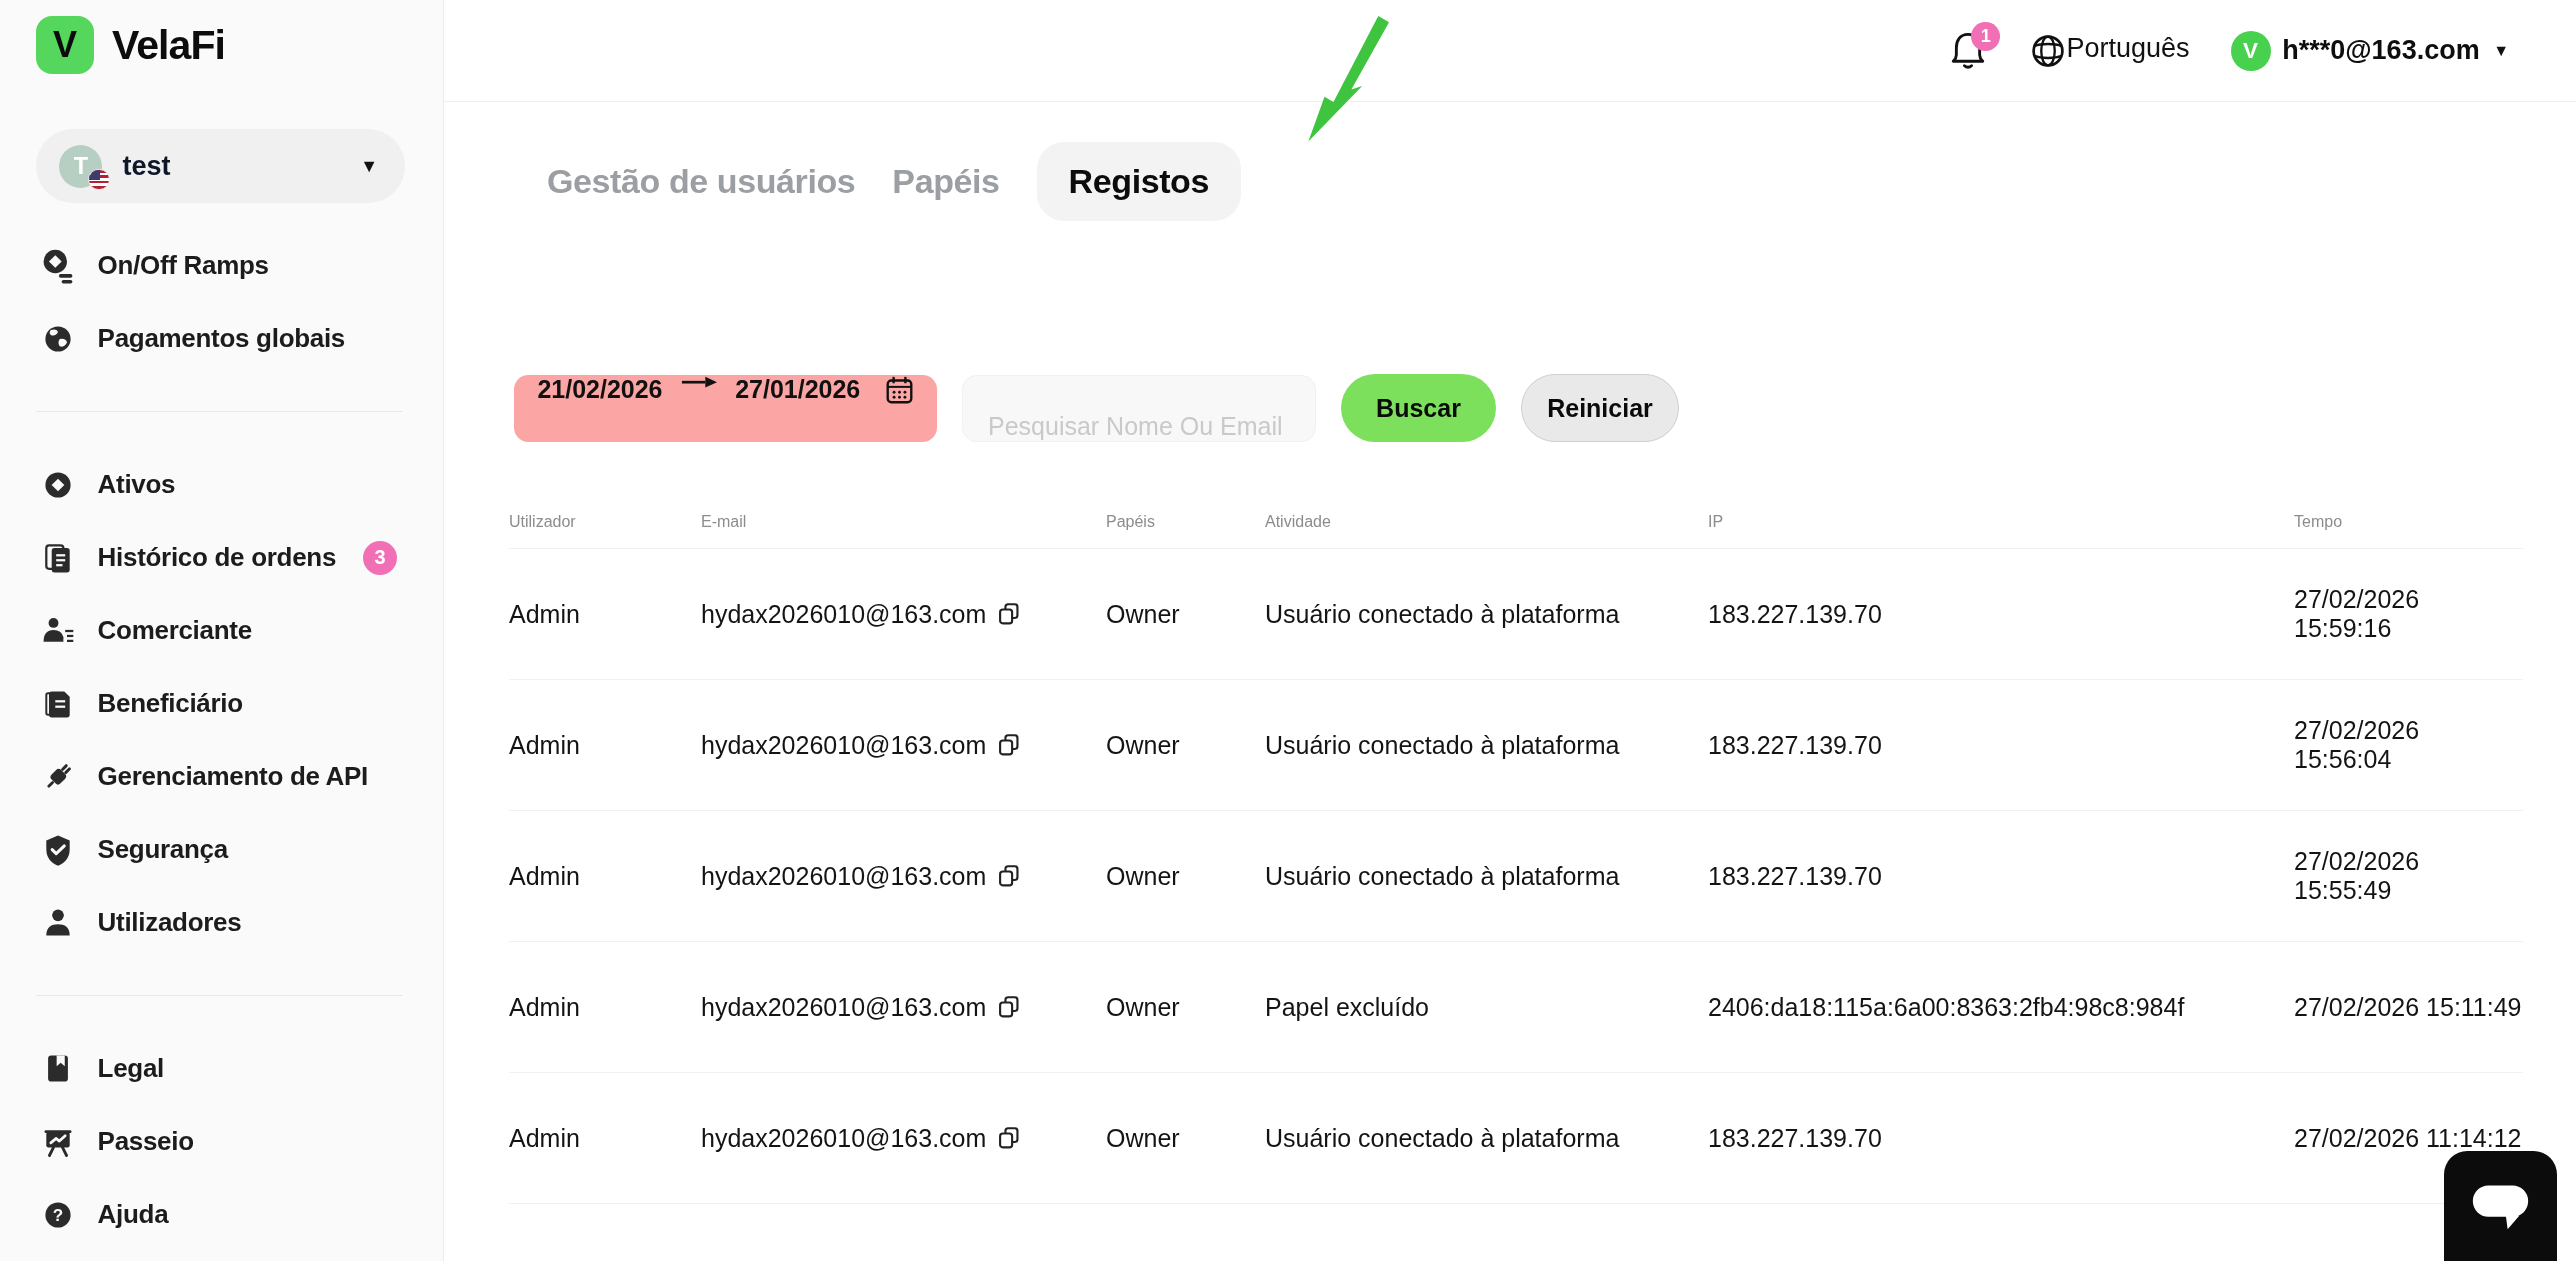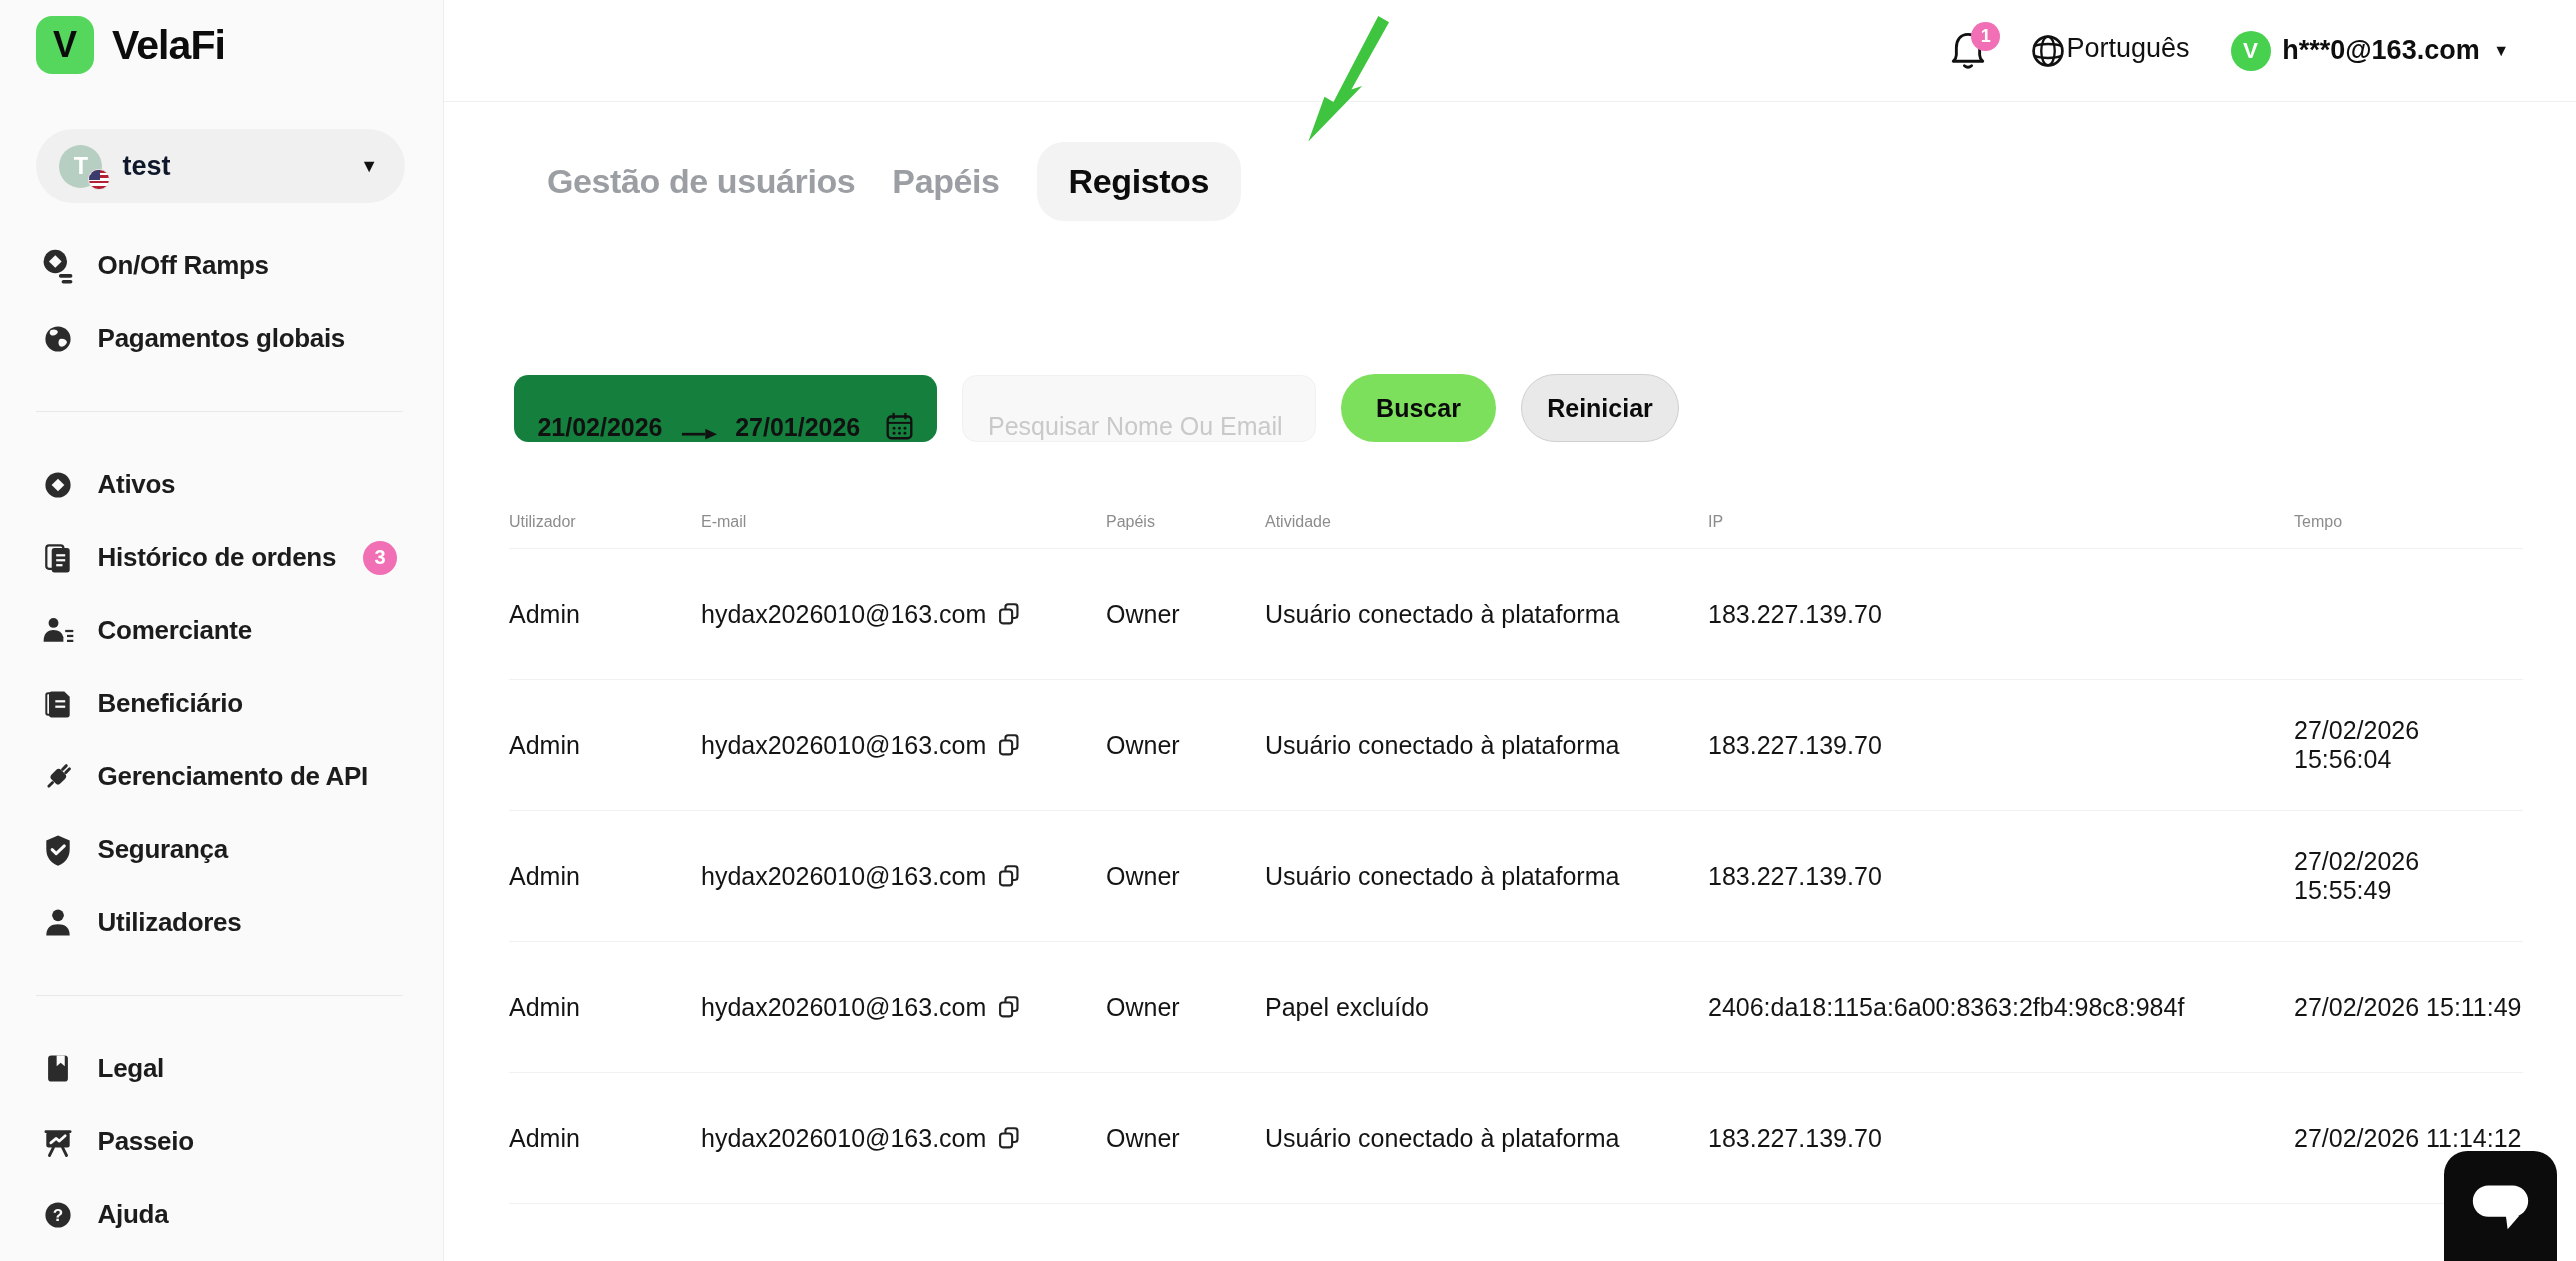--- a/index.html
+++ b/index.html
@@ -52,21 +52,21 @@
   .user-email{font-size:27px;font-weight:700;color:#0e0e0e;}
   .user-caret{font-size:16px;color:#111;margin-left:1.8px;}
 
   .annotation-arrow{position:absolute;left:857px;top:16px;width:90px;height:130px;z-index:6;pointer-events:none;}
 
   .tabs{display:flex;align-items:center;gap:37px;margin:40px 0 0 103px;height:79px;}
   .tab{font-size:34px;font-weight:700;color:#9b9fa3;letter-spacing:-0.4px;cursor:pointer;}
   .tab.active{color:#0c0c0c;font-weight:800;background:#f3f3f3;border-radius:27px;padding:20px 32px;}
 
   .filters{display:flex;align-items:center;gap:25px;margin:153px 0 0 70px;}
-  .date-range{width:423px;height:67px;border-radius:14.4px;background:#15803d;display:flex;align-items:flex-end;justify-content:space-between;padding:0 23.4px;cursor:pointer;}
+  .date-range{width:423px;height:67px;border-radius:14.4px;background:#fca5a5;display:flex;align-items:flex-start;justify-content:space-between;padding:0 23.4px;cursor:pointer;}
   .date-text{font-size:25px;font-weight:600;color:#111;}
   .date-arrow{margin:0 9px;}
   .search-box{width:354px;height:67px;border-radius:14.4px;background:#f8f8f8;border:0.9px solid #f1f1f1;padding:0 25px;display:flex;align-items:flex-end;}
   .search-box input{border:none;outline:none;background:transparent;width:100%;font-size:25px;font-family:inherit;color:#222;}
   .search-box input::placeholder{color:#c9c9c9;}
   .btn{height:68px;border:none;border-radius:34px;font-size:25px;font-weight:700;font-family:inherit;color:#0b0b0b;cursor:pointer;}
   .btn-primary{width:155px;background:var(--button-green);}
   .btn-secondary{width:158px;background:#e9e9e9;border:1.8px solid #cfcfcf;}
 
   
@@ -325,20 +325,21 @@
           <button class="copy-btn">
               <svg width="24" height="24" viewBox="0 0 27 27">
                 <rect x="9.5" y="2.5" width="13.5" height="15.5" rx="3" fill="none" stroke="#222" stroke-width="2.4"></rect>
                 <rect x="3.5" y="8.5" width="13.5" height="15.5" rx="3" fill="#fff" stroke="#222" stroke-width="2.4"></rect>
               </svg>
             </button>
         </span>
         <span class="td">Owner</span>
         <span class="td">Usuário conectado à plataforma</span>
         <span class="td">183.227.139.70</span>
+        <span class="td">27/02/2026 15:59:16</span>
       </div>
 
       <div class="tr row">
         <span class="td">Admin</span>
         <span class="td td-email">
           <span>hydax2026010@163.com</span>
           <button class="copy-btn">
               <svg width="24" height="24" viewBox="0 0 27 27">
                 <rect x="9.5" y="2.5" width="13.5" height="15.5" rx="3" fill="none" stroke="#222" stroke-width="2.4"></rect>
                 <rect x="3.5" y="8.5" width="13.5" height="15.5" rx="3" fill="#fff" stroke="#222" stroke-width="2.4"></rect>

